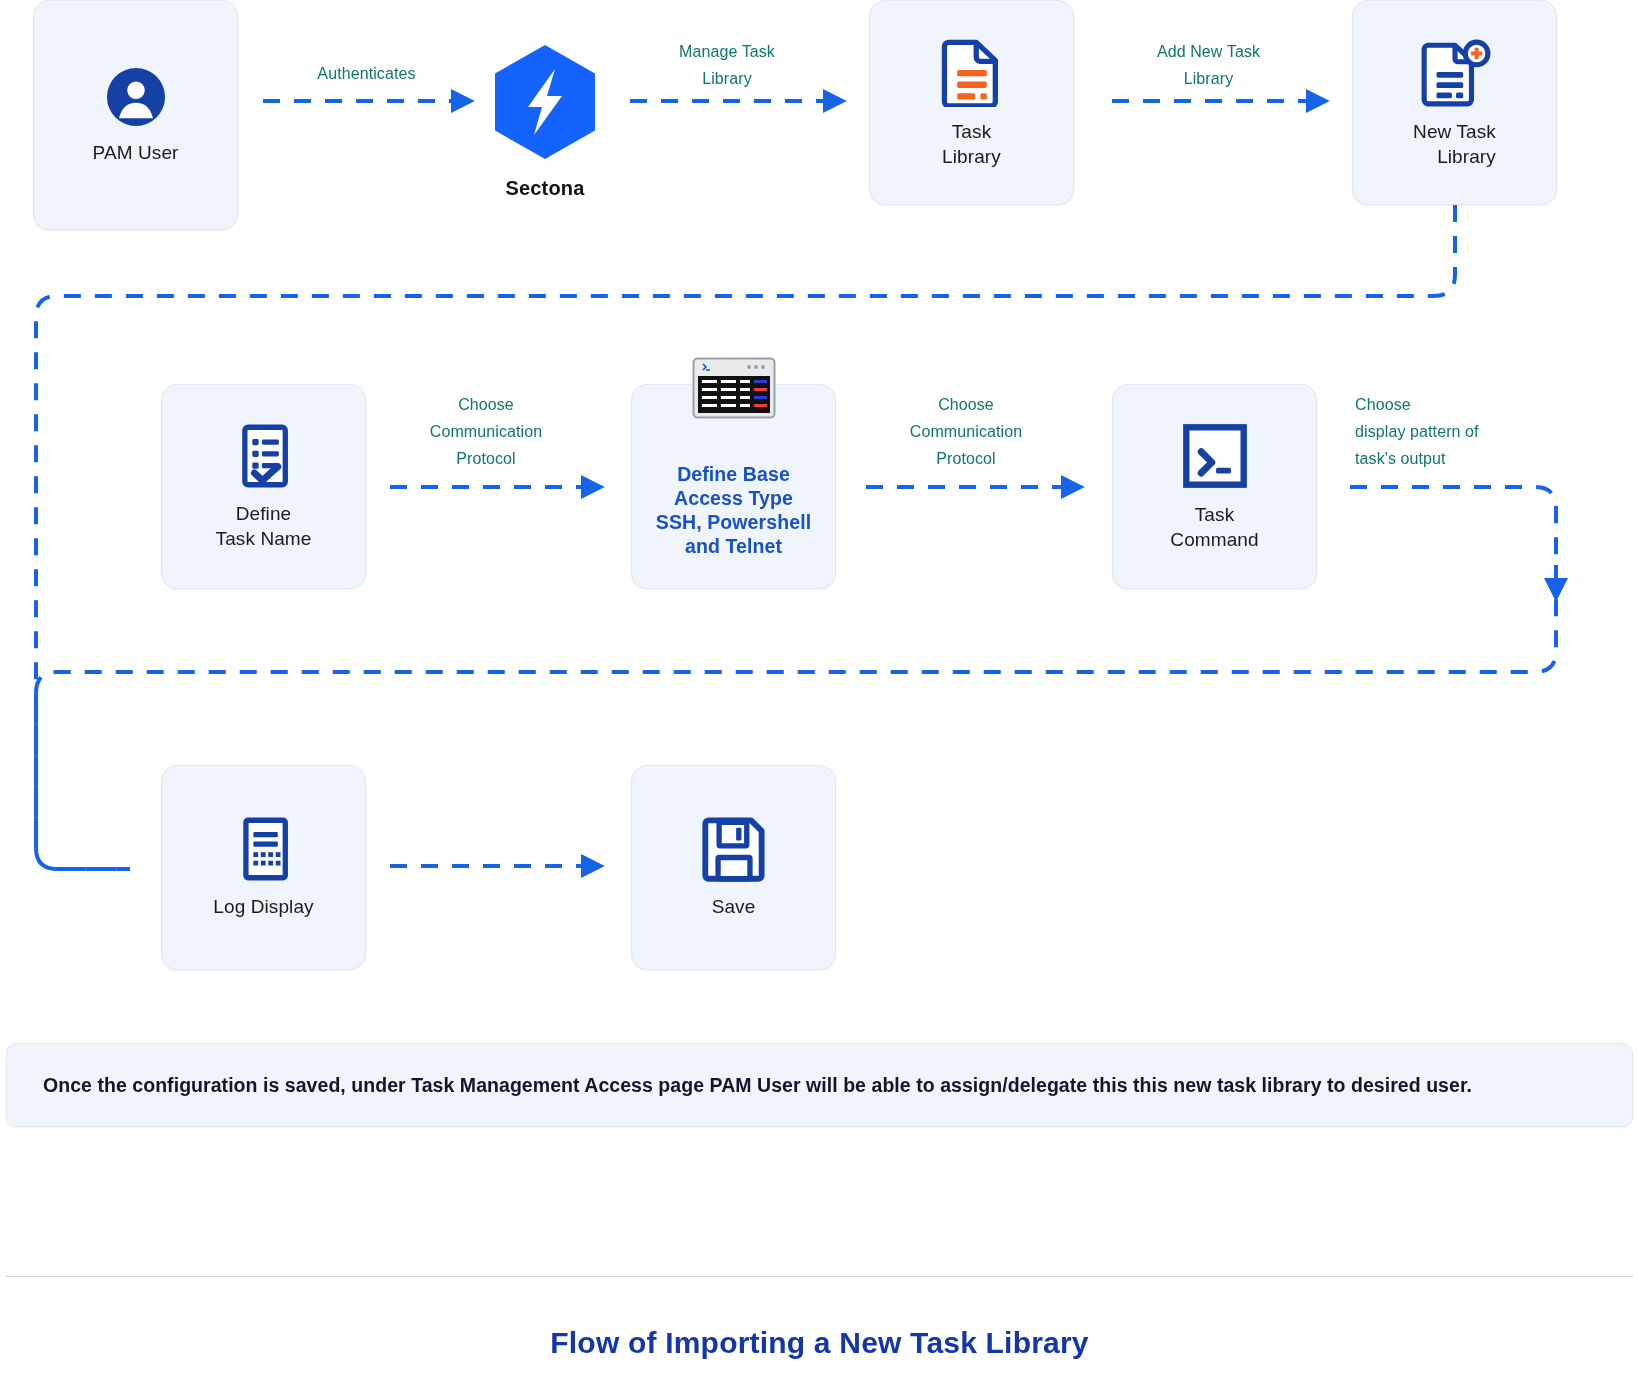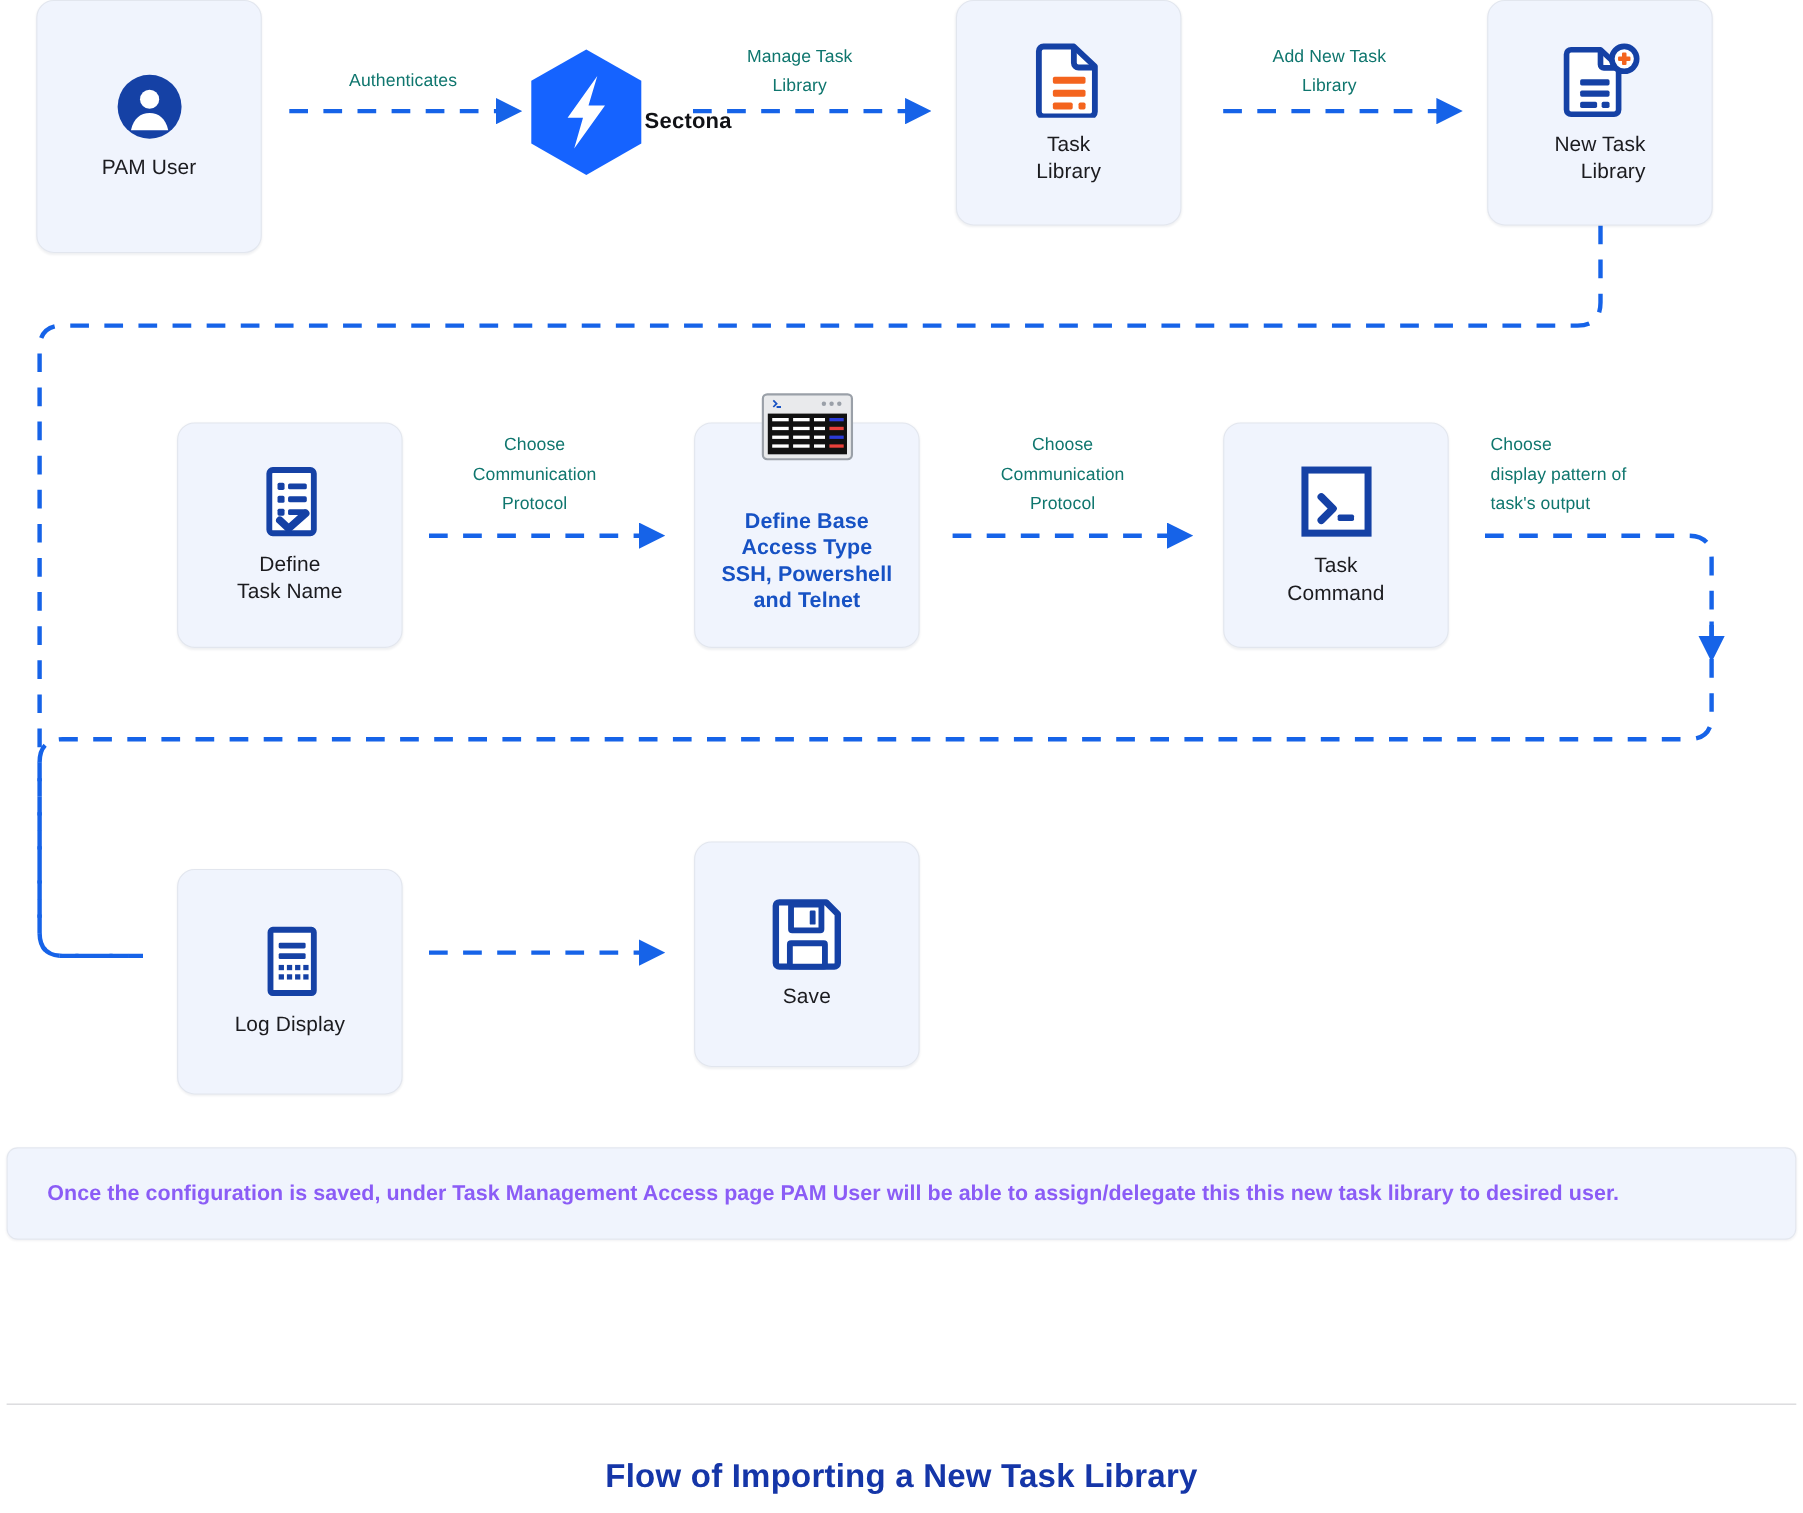--- a/index.html
+++ b/index.html
@@ -48,21 +48,21 @@
     color: #1752c4;
     font-weight: 700;
     font-size: 19.5px;
     line-height: 24px;
   }
 
   
   .brand {
     position: absolute;
     display: flex;
-    flex-direction: row;
+    flex-direction: column;
     align-items: center;
     justify-content: flex-start;
   }
   .brand .lbl {
     font-size: 20px;
     font-weight: 700;
     color: #111216;
     letter-spacing: 0.2px;
     margin-top: 12px;
   }
@@ -93,21 +93,21 @@
     background: #f0f4fd;
     border: 1px solid #e3e7ef;
     border-radius: 10px;
     display: flex;
     align-items: center;
     box-shadow: 0 1px 2px rgba(30,40,70,0.06);
   }
   .note span {
     font-size: 19.5px;
     font-weight: 700;
-    color: #8b5cf6;
+    color: #0f172a;
     padding-left: 36px;
     letter-spacing: 0.05px;
   }
 
   .divider {
     position: absolute;
     height: 1px;
     background: #cfcfd3;
   }
 
@@ -301,21 +301,21 @@
 Protocol</div>
 
   <div class="edge-label center" style="left:861px; top:391px; width:210px;">Choose
 Communication
 Protocol</div>
 
   <div class="edge-label left" style="left:1355px; top:391px; width:215px;">Choose
 display pattern of
 task's output</div>
 
-  <div class="node" style="left:161px; top:790px; width:205px; height:205px;">
+  <div class="node" style="left:161px; top:765px; width:205px; height:205px;">
     <div class="ico">
       <svg width="62" height="66" viewBox="0 0 58 62">
         <rect x="12" y="4" width="37" height="54" rx="2" fill="#ffffff" stroke="#1541a5" stroke-width="5"></rect>
         <rect x="19" y="15" width="23" height="5" rx="1.2" fill="#1541a5"></rect>
         <rect x="19" y="24" width="23" height="5" rx="1.2" fill="#1541a5"></rect>
         <rect x="19" y="34" width="4.5" height="4.5" fill="#1541a5"></rect>
         <rect x="26" y="34" width="4.5" height="4.5" fill="#1541a5"></rect>
         <rect x="33" y="34" width="4.5" height="4.5" fill="#1541a5"></rect>
         <rect x="40" y="34" width="4.5" height="4.5" fill="#1541a5"></rect>
         <rect x="19" y="42" width="4.5" height="4.5" fill="#1541a5"></rect>

